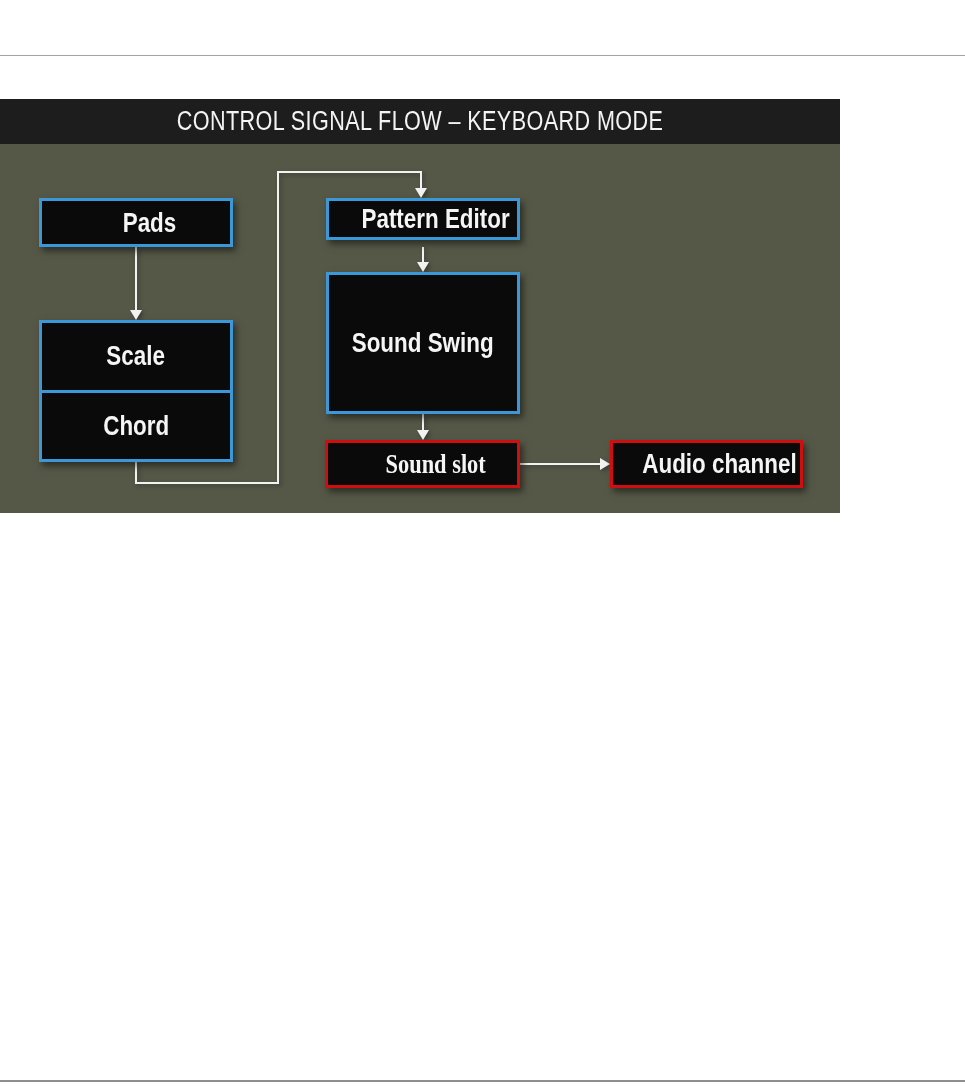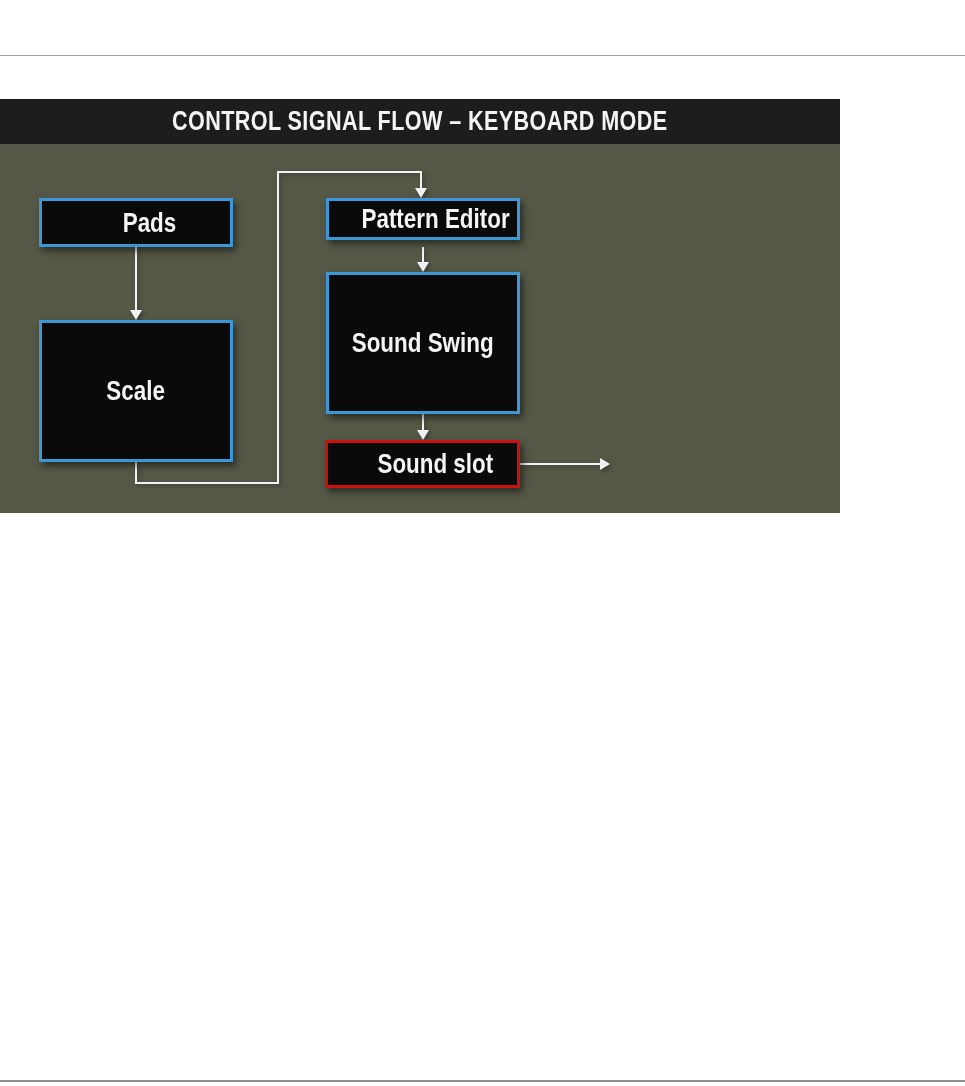--- a/index.html
+++ b/index.html
@@ -35,21 +35,21 @@
     position: absolute;
     left: 0; top: 0;
     width: 840px;
     height: 45px;
     background: var(--title-bar-bg, #1d1d1d);
     color: #f4f4f4;
     display: flex;
     align-items: center;
     justify-content: center;
     font-size: 27px;
-    font-weight: bold;
+    font-weight: normal;
     letter-spacing: 0.5px;
     white-space: nowrap;
   }
   .title-bar > span { display: inline-block; transform: scaleX(0.8); }
 
   .canvas {
     position: absolute;
     left: 0; top: 45px;
     width: 840px;
     height: 369px;
@@ -94,21 +94,21 @@
     white-space: nowrap;
     display: inline-block;
     transform: scaleX(0.8);
   }
 
   
   .n-pads           { left: 39px;  top: 54px;  width: 194px; height: 49px; }
   .n-input-stack    { left: 39px;  top: 176px; width: 194px; height: 142px; }
   .n-pattern-editor { left: 326px; top: 54px;  width: 194px; height: 42px; }
   .n-swing-stack    { left: 326px; top: 128px; width: 194px; height: 142px; }
-  .n-sound-slot     { left: 325px; top: 296px; width: 195px; height: 48px; }
+  .n-sound-slot     { left: 325px; top: 296px; width: 195px; height: 48px; font-family: Liberation Serif, serif; }
   .n-audio-channel  { left: 610px; top: 296px; width: 193px; height: 48px; }
 </style>
 </head>
 <body>
 
 <div class="page">
 
   <div class="rule top"></div>
 
   <div class="diagram">
@@ -148,35 +148,41 @@
       </svg>
 
       <div class="node blue n-pads">
         <span class="label">Pads</span>
       </div>
 
       <div class="stack blue n-input-stack">
         <div class="row">
           <span class="label">Scale</span>
         </div>
+        <div class="row">
+          <span class="label">Chord</span>
+        </div>
       </div>
 
       <div class="node blue n-pattern-editor">
         <span class="label">Pattern Editor</span>
       </div>
 
       <div class="stack blue n-swing-stack">
         <div class="row">
           <span class="label">Sound Swing</span>
         </div>
       </div>
 
       <div class="node red n-sound-slot">
         <span class="label">Sound slot</span>
       </div>
 
+      <div class="node red n-audio-channel">
+        <span class="label">Audio channel</span>
+      </div>
 
     </div>
   </div>
 
   <div class="rule bottom"></div>
 
 </div>
 
 </body></html>

